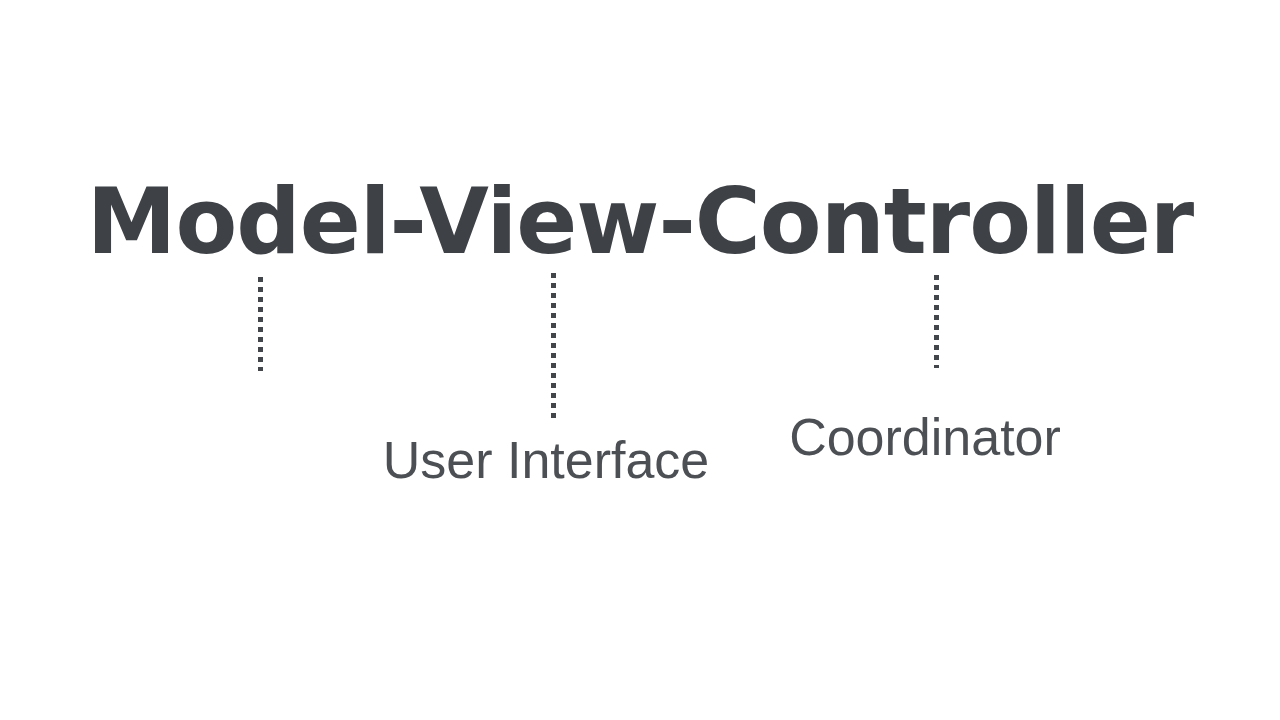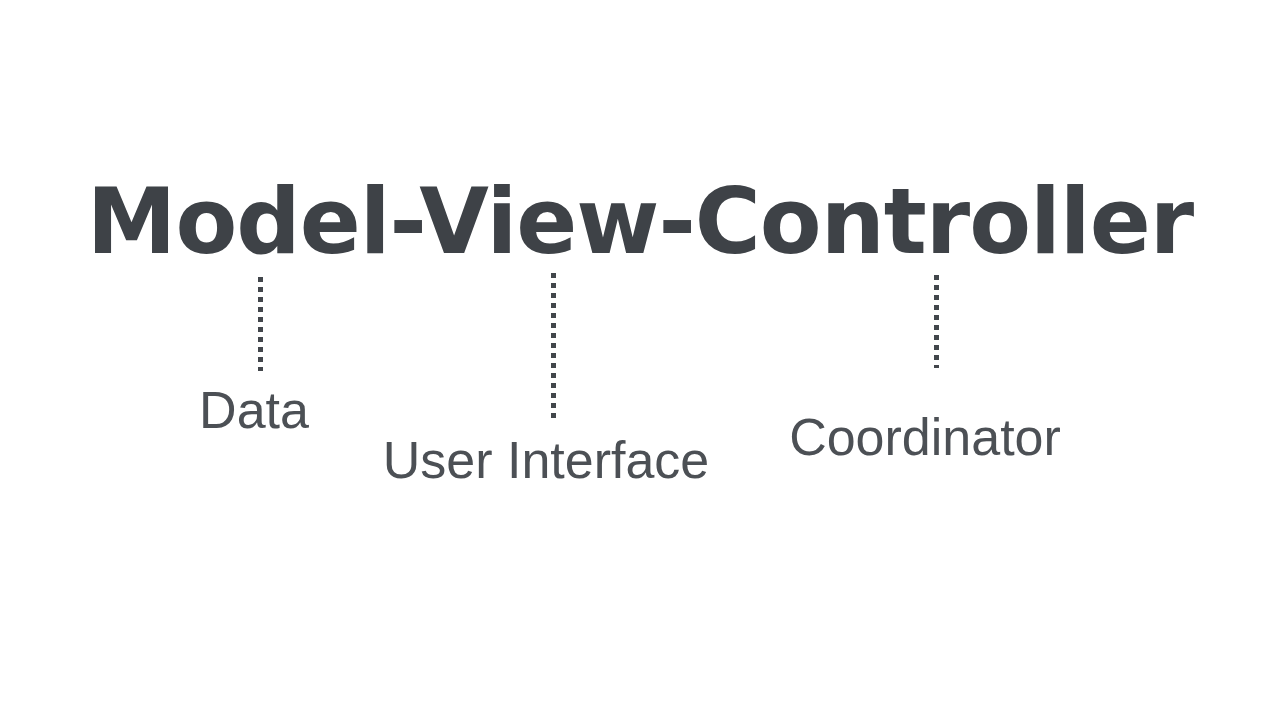--- a/index.html
+++ b/index.html
@@ -86,19 +86,18 @@
 <div class="diagram">
 
   <div class="title">Model-View-Controller</div>
 
   <div class="connector model"></div>
 
   <div class="connector view"></div>
 
   <div class="connector controller"></div>
 
-  <div class="annotation model">Data</div>
 
   <div class="annotation view">User Interface</div>
 
   <div class="annotation controller">Coordinator</div>
 
 </div>
 
 </body></html>

